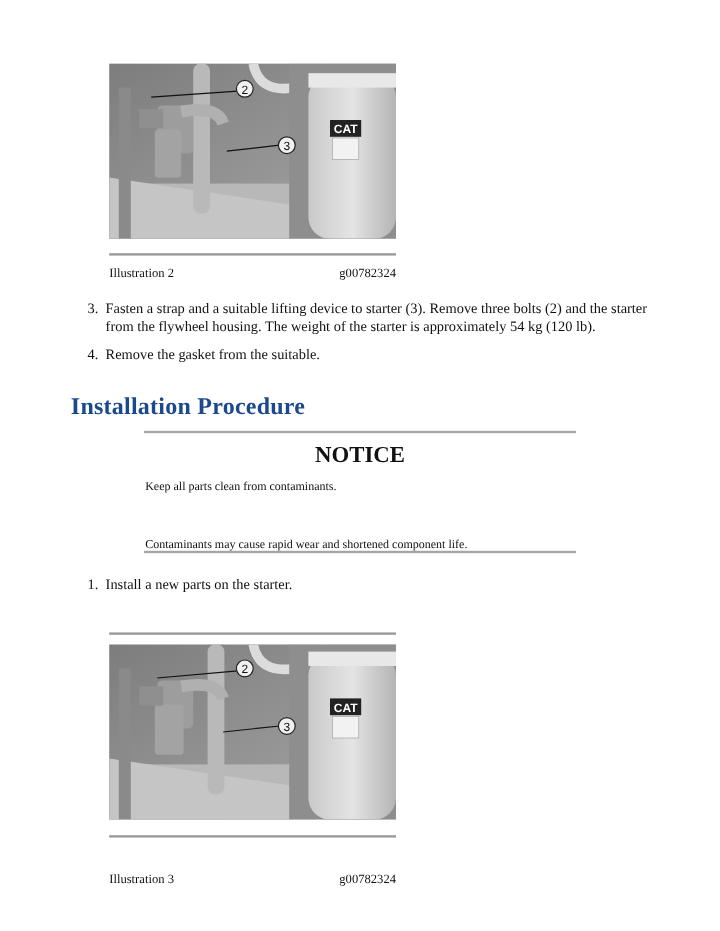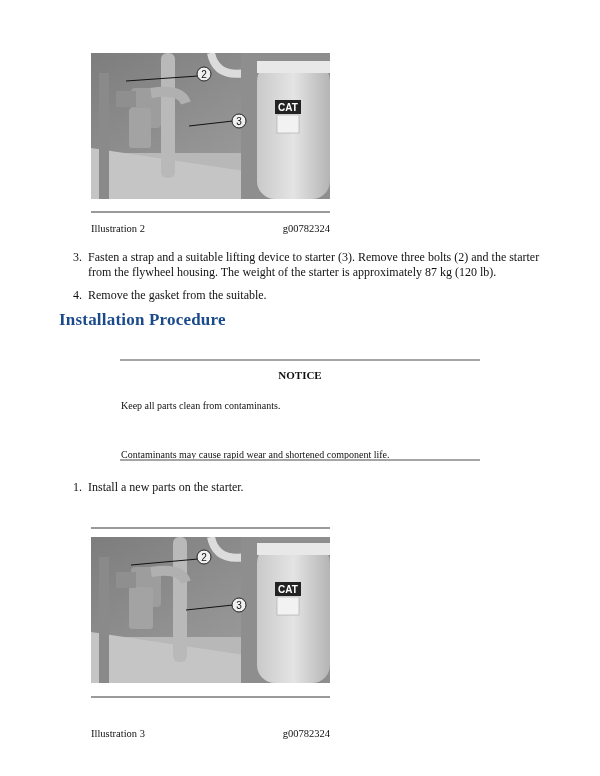--- a/index.html
+++ b/index.html
@@ -17,27 +17,27 @@
       position: absolute; left: 91px; width: 239px; font-size: 10.5px;
       display: flex; justify-content: space-between; line-height: 12px;
     }
     .step {
       position: absolute; left: 73px; width: 470px; font-size: 12px; line-height: 15px;
       display: flex;
     }
     .step .num { width: 15px; flex: none; }
     .step .txt { flex: 1; }
     .heading {
-      position: absolute; left: 59px; top: 310px; font-size: 17px; font-weight: bold;
+      position: absolute; left: 59px; top: 328px; font-size: 20px; font-weight: bold;
       color: #1b4a8c; letter-spacing: 0.2px; font-family: Liberation Serif, serif;
     }
     .notice-rule { position: absolute; left: 120px; width: 360px; height: 2px; background: #a5a5a5; }
     .notice-title {
       position: absolute; left: 120px; width: 360px; top: 369px; text-align: center;
-      font-weight: bold; font-size: 11px;
+      font-weight: bold; font-size: 19px;
     }
     .notice-line { position: absolute; left: 121px; font-weight: normal; font-size: 10px; }
   </style>
 </head>
 <body>
 
 <div class="photo" style="top:53px;">
   <svg viewBox="0 0 239 146">
     <defs>
       <linearGradient id="bg1" x1="0" y1="0" x2="1" y2="1">
@@ -75,21 +75,21 @@
   </svg>
 </div>
 <div class="rule" style="top:211px;"></div>
 <div class="caption" style="top:223px;gap:35px;">
   <span>Illustration 2</span>
   <span>g00782324</span>
 </div>
 
 <div class="step" style="top:250px;">
   <span class="num">3.</span>
-  <span class="txt">Fasten a strap and a suitable lifting device to starter (3). Remove three bolts (2) and the starter from the flywheel housing. The weight of the starter is approximately 87 kg (120 lb).</span>
+  <span class="txt">Fasten a strap and a suitable lifting device to starter (3). Remove three bolts (2) and the starter from the flywheel housing. The weight of the starter is approximately 54 kg (120 lb).</span>
 </div>
 <div class="step" style="top:288px;">
   <span class="num">4.</span>
   <span class="txt">Remove the gasket from the suitable.</span>
 </div>
 
 <div class="heading">Installation Procedure</div>
 
 <div class="notice-rule" style="top:359px;"></div>
 <div class="notice-title">NOTICE</div>

